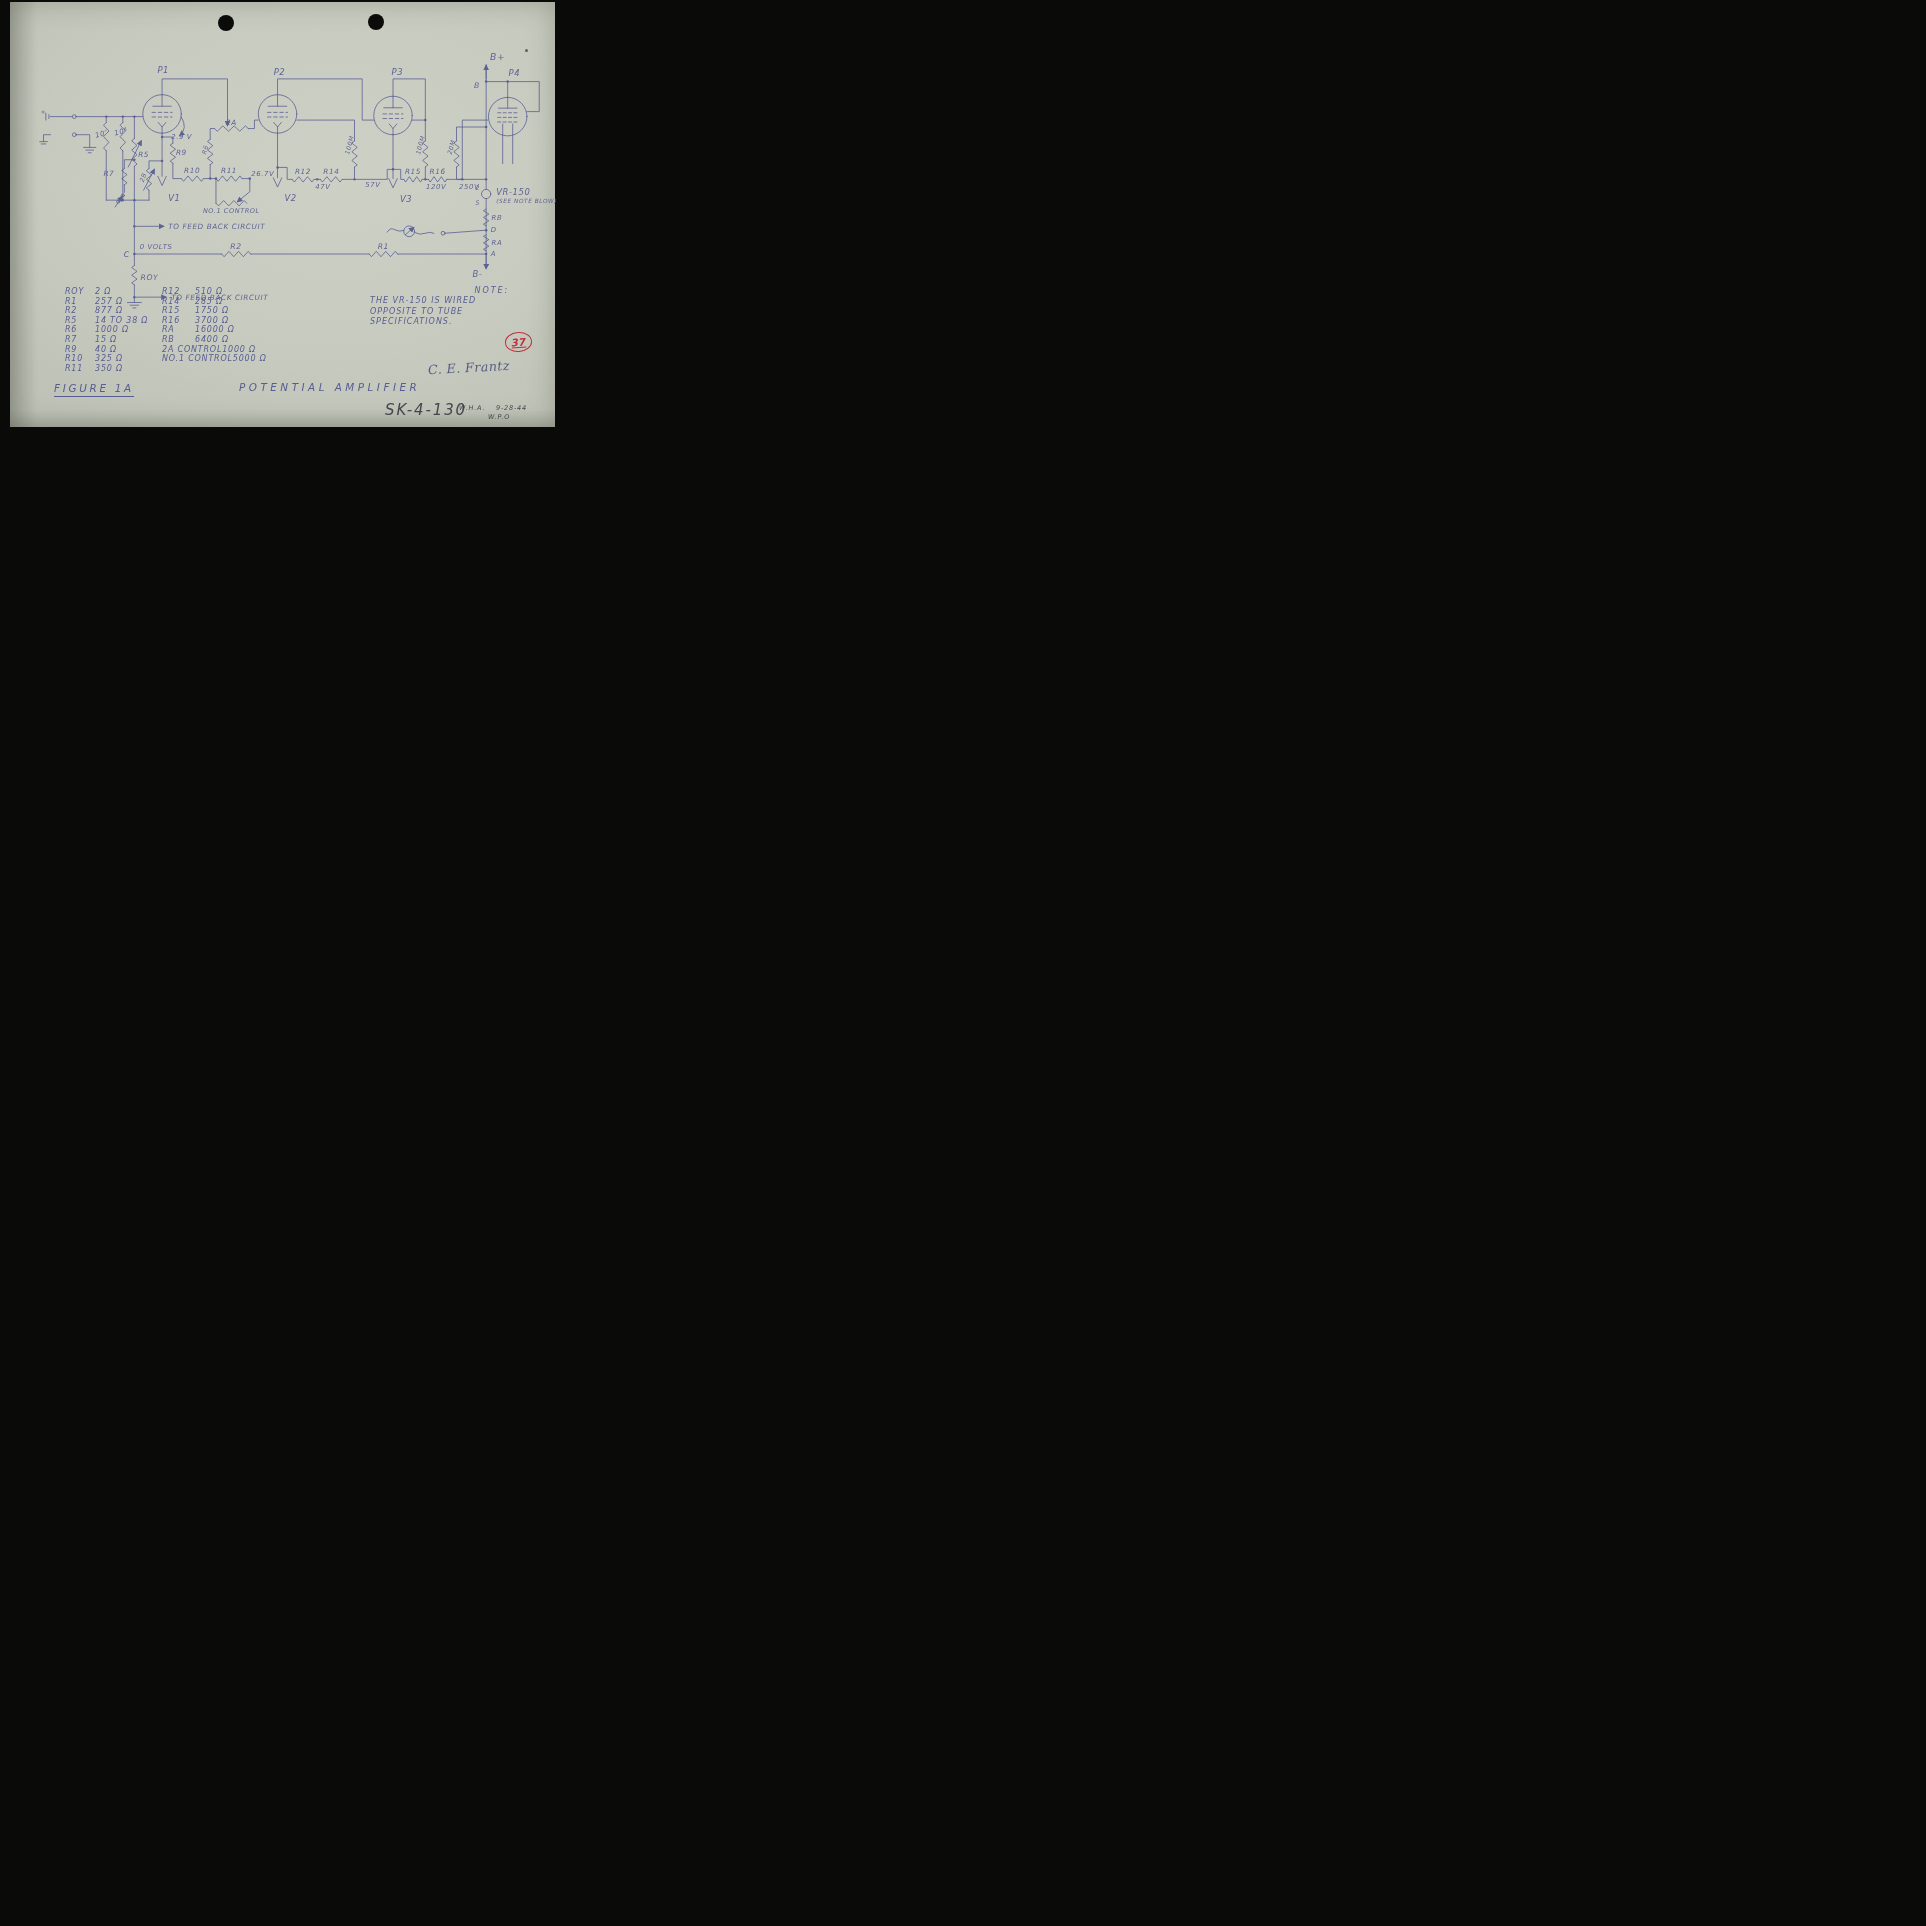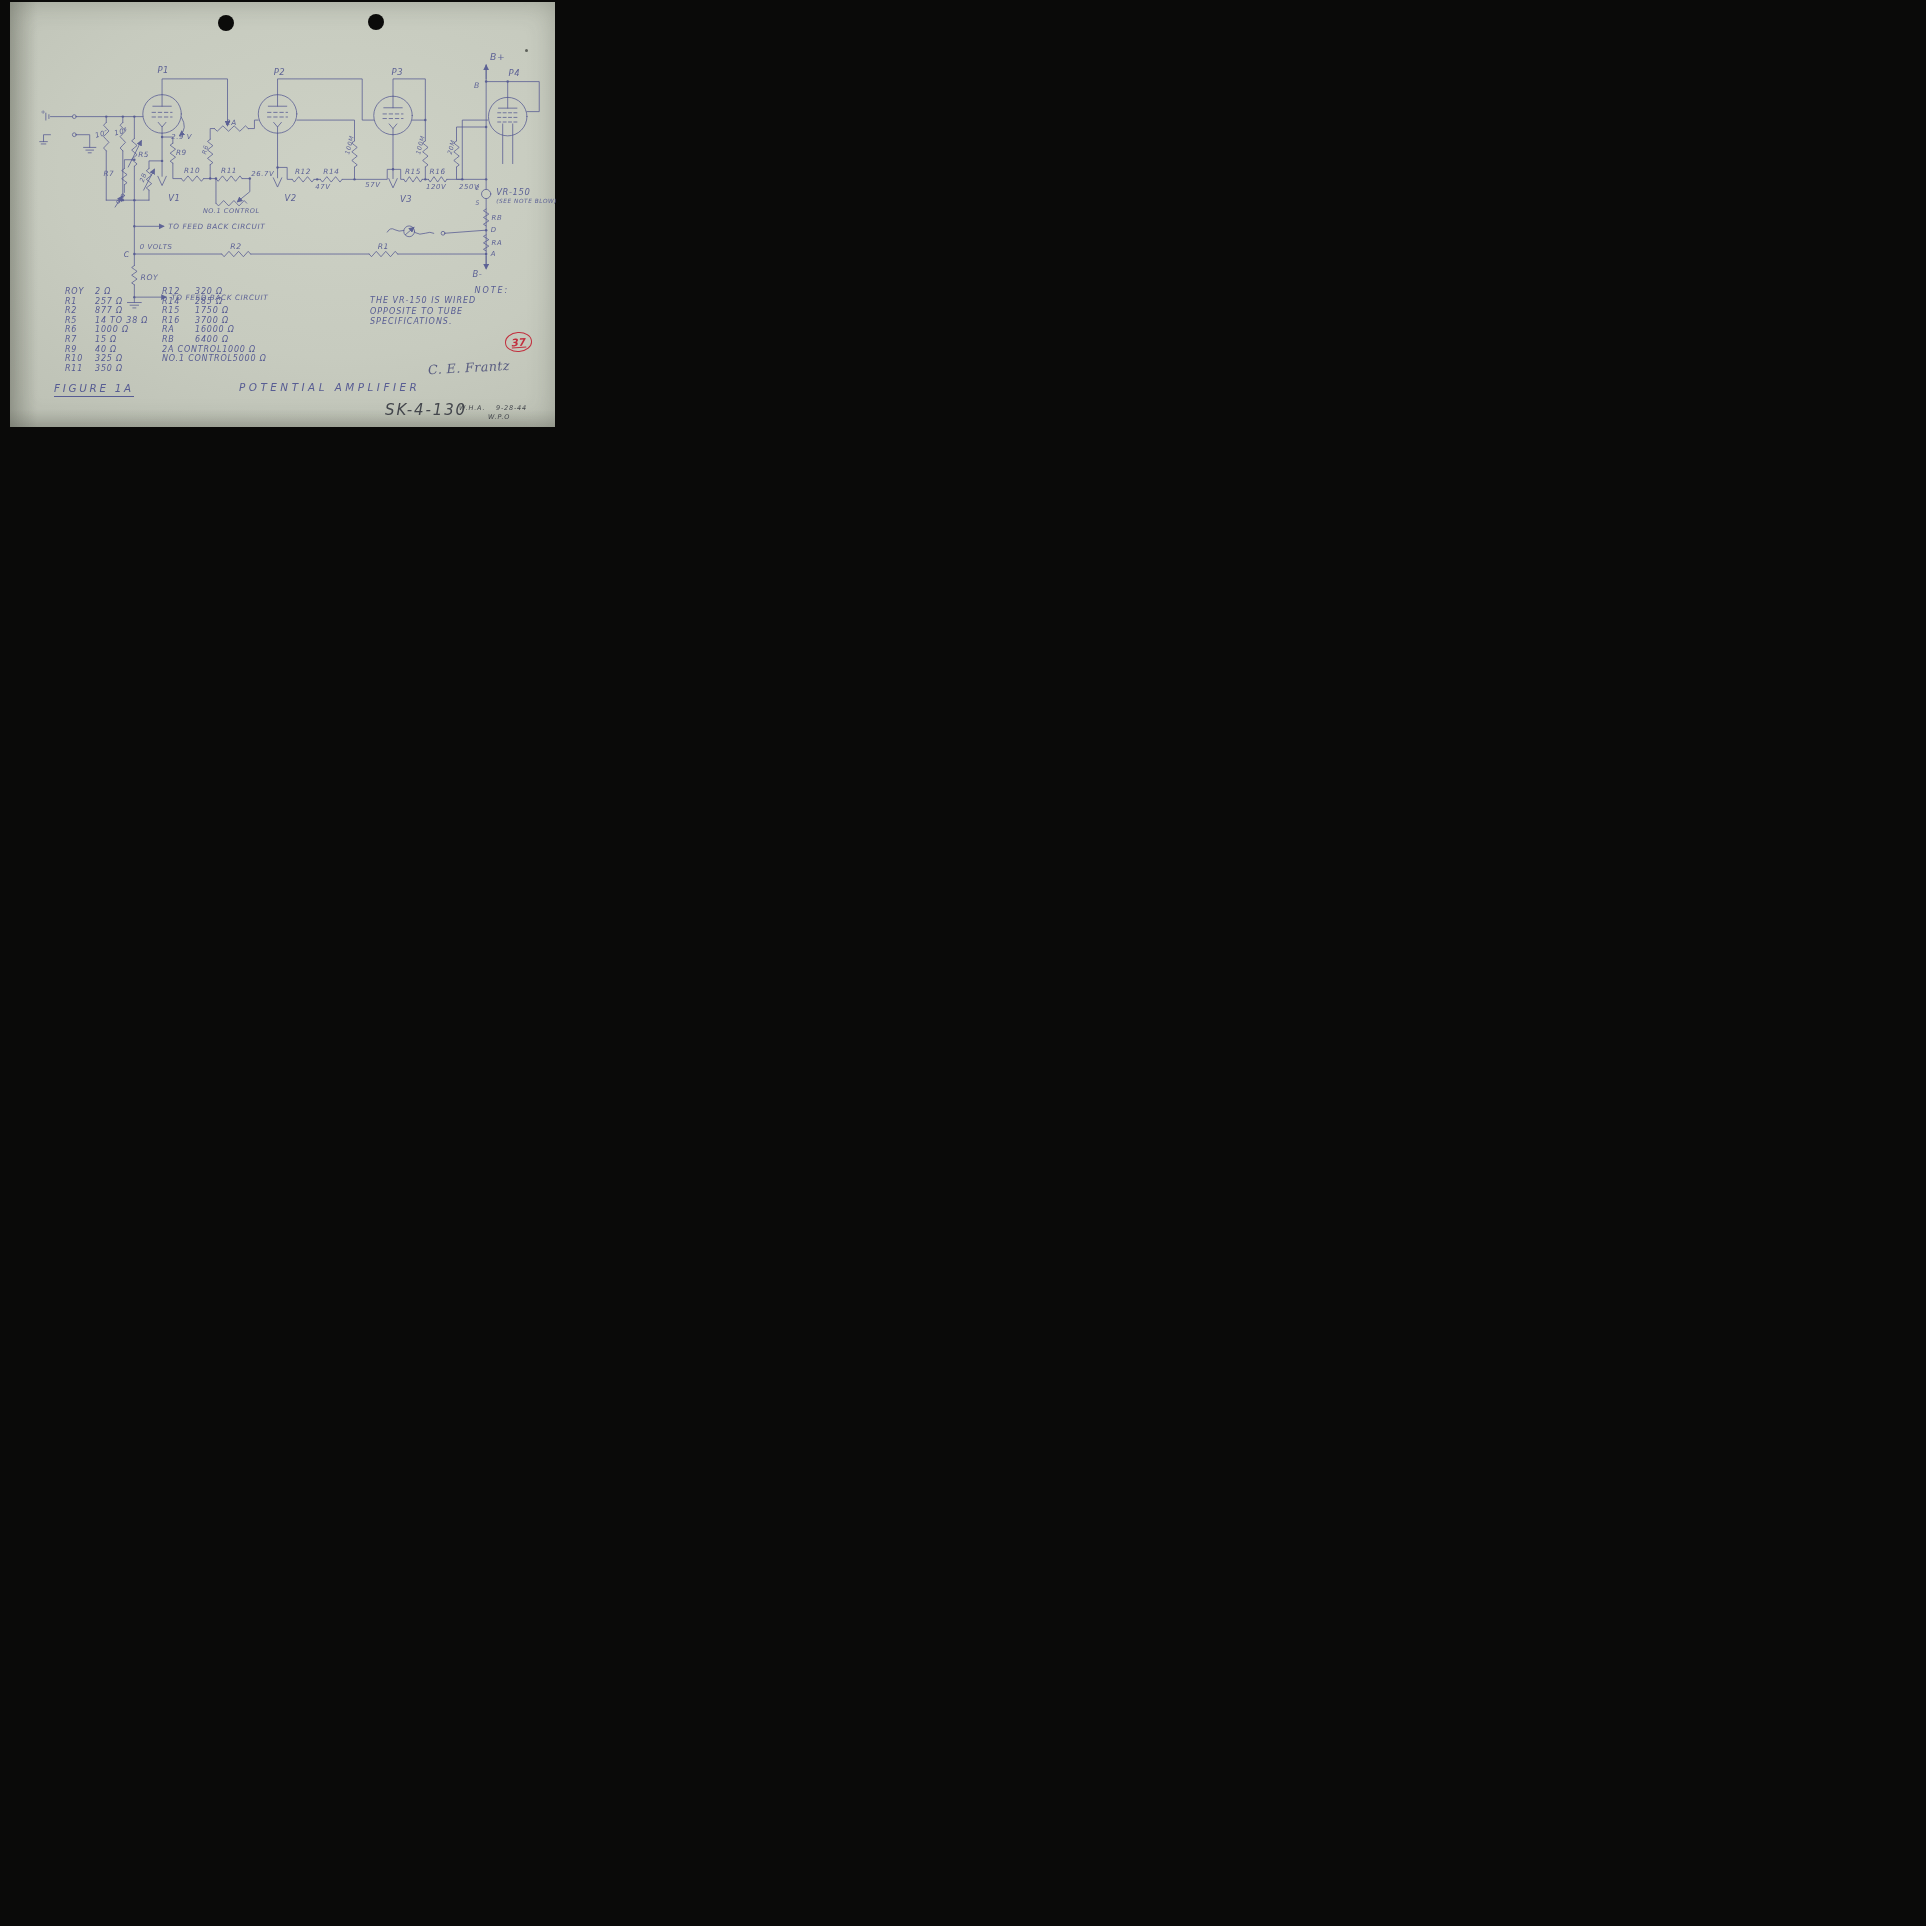--- a/index.html
+++ b/index.html
@@ -319,21 +319,21 @@
   <div class="prow"><span class="pname">R2</span><span>877 Ω</span></div>
   <div class="prow"><span class="pname">R5</span><span>14 TO 38 Ω</span></div>
   <div class="prow"><span class="pname">R6</span><span>1000 Ω</span></div>
   <div class="prow"><span class="pname">R7</span><span>15 Ω</span></div>
   <div class="prow"><span class="pname">R9</span><span>40 Ω</span></div>
   <div class="prow"><span class="pname">R10</span><span>325 Ω</span></div>
   <div class="prow"><span class="pname">R11</span><span>350 Ω</span></div>
 </div>
 
 <div class="hand parts-right" style="left:162px;top:287px;">
-  <div class="prow"><span class="pname">R12</span><span>320 Ω</span></div>
+  <div class="prow"><span class="pname">R12</span><span>510 Ω</span></div>
   <div class="prow"><span class="pname">R14</span><span>285 Ω</span></div>
   <div class="prow"><span class="pname">R15</span><span>1750 Ω</span></div>
   <div class="prow"><span class="pname">R16</span><span>3700 Ω</span></div>
   <div class="prow"><span class="pname">RA</span><span>16000 Ω</span></div>
   <div class="prow"><span class="pname">RB</span><span>6400 Ω</span></div>
   <div class="prow"><span class="pname">2A CONTROL</span><span>1000 Ω</span></div>
   <div class="prow"><span class="pname">NO.1 CONTROL</span><span>5000 Ω</span></div>
 </div>
 
 <div class="hand note-block" style="left:370px;top:286px;width:139px;">

